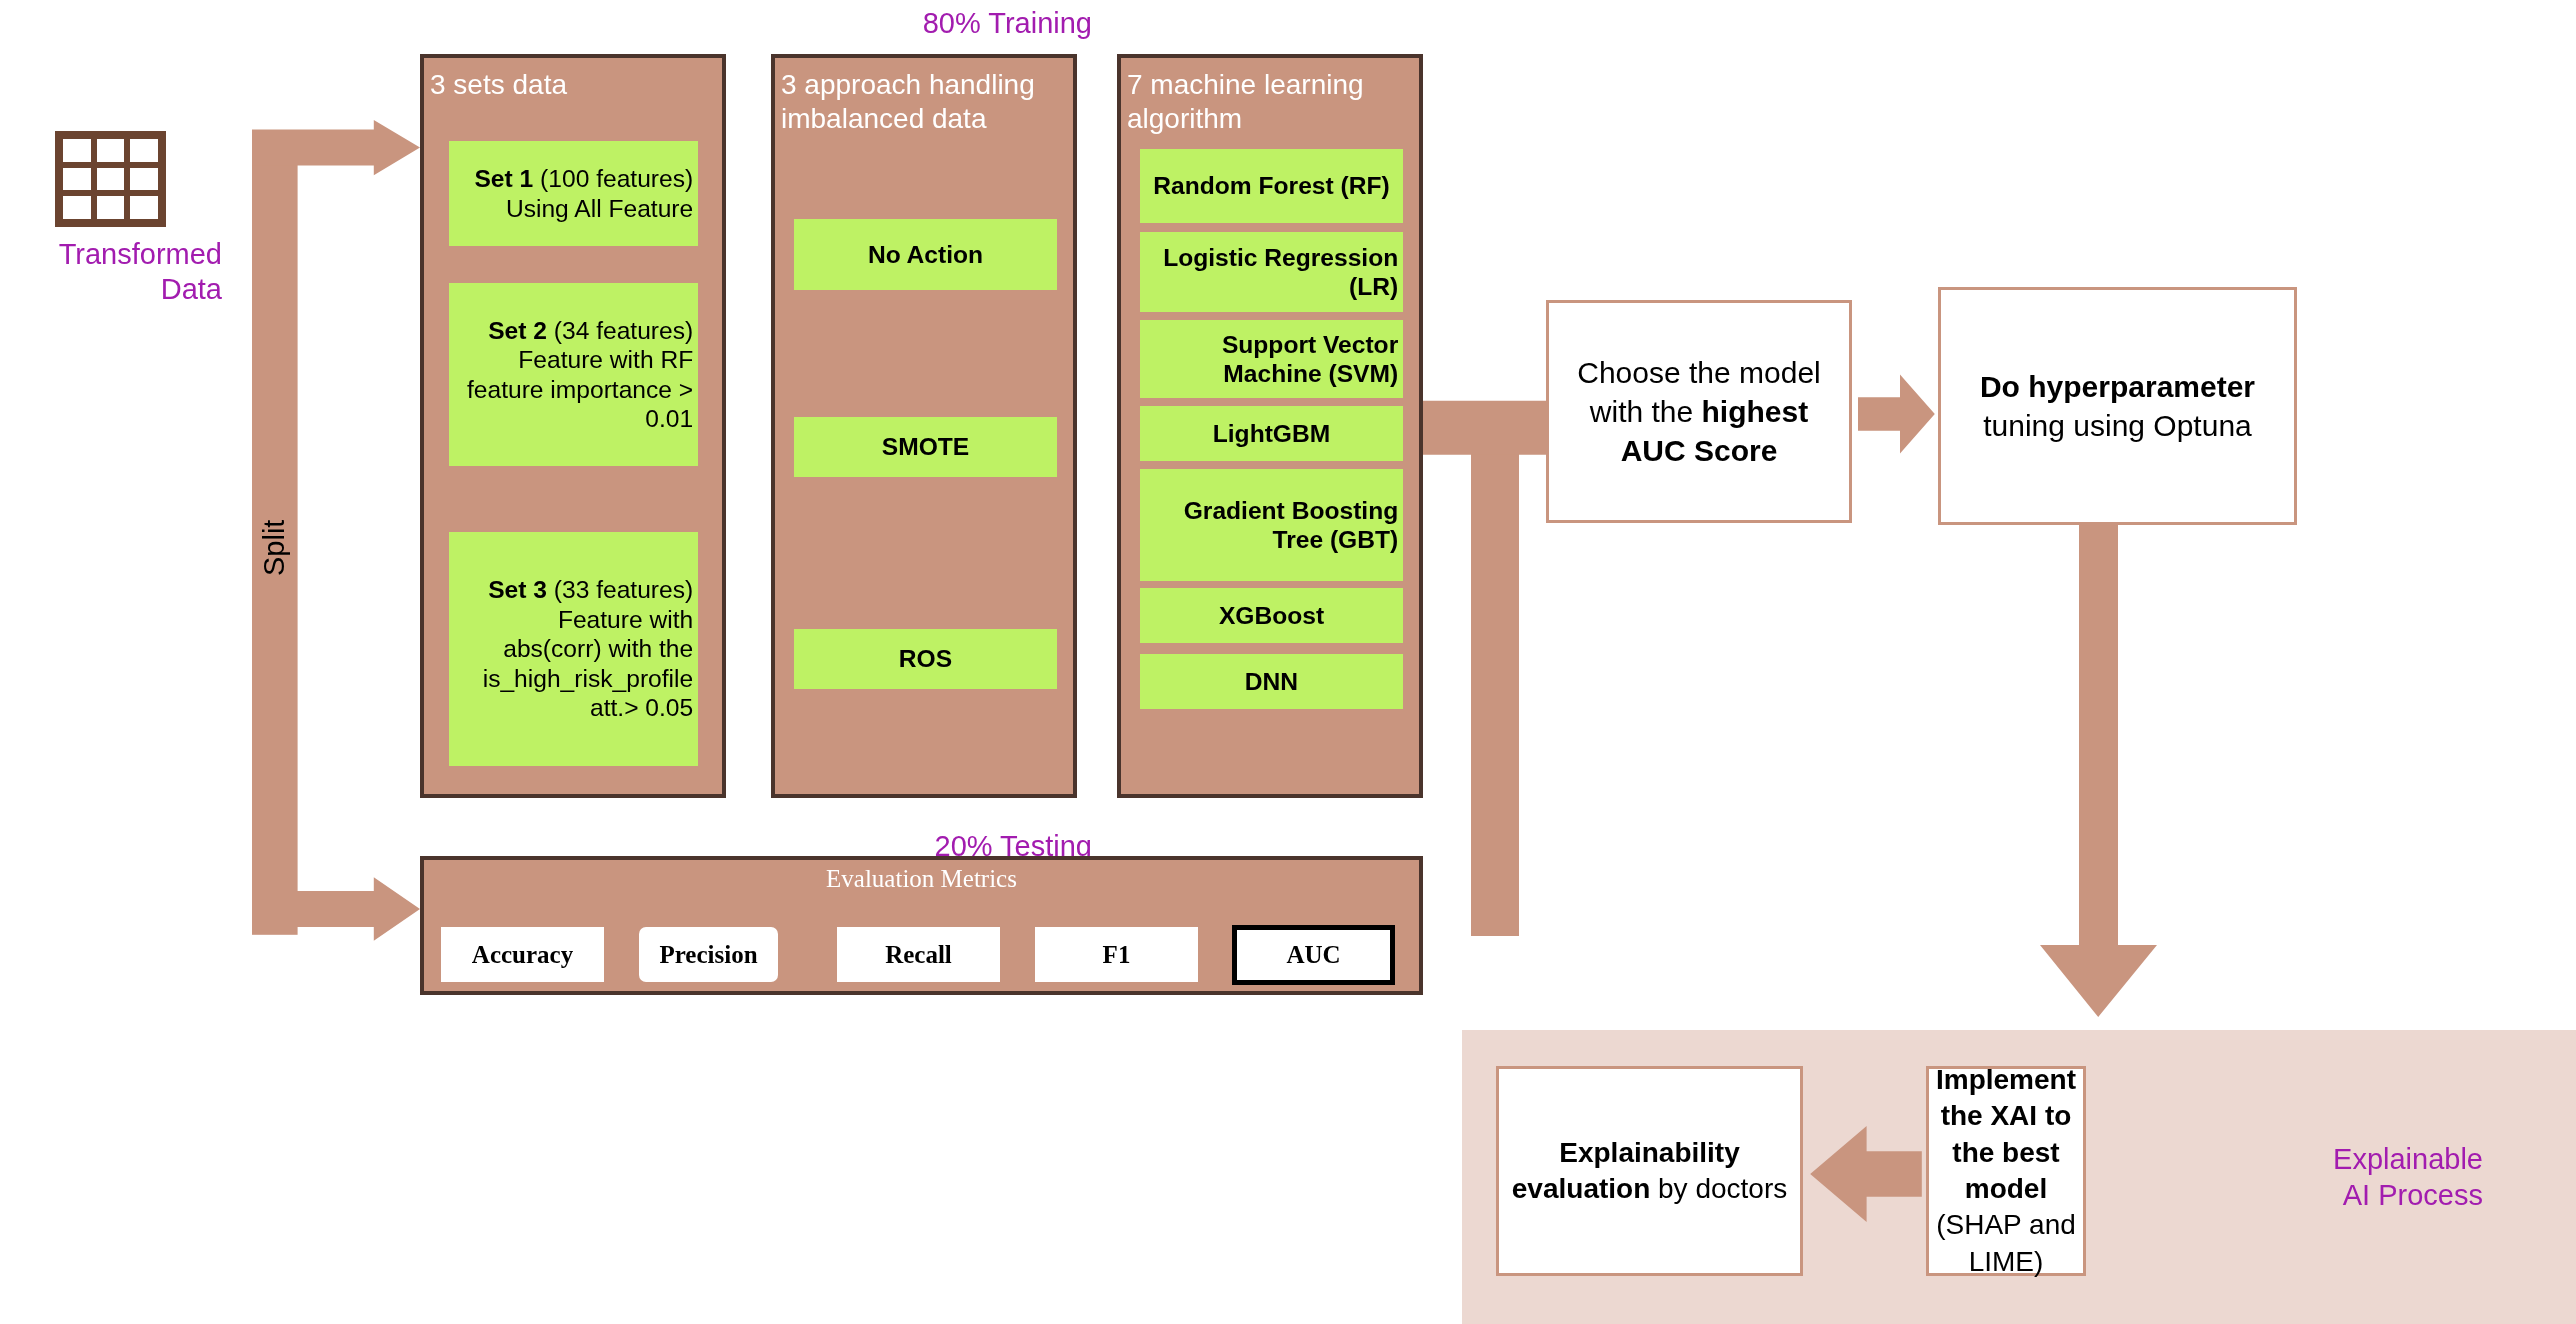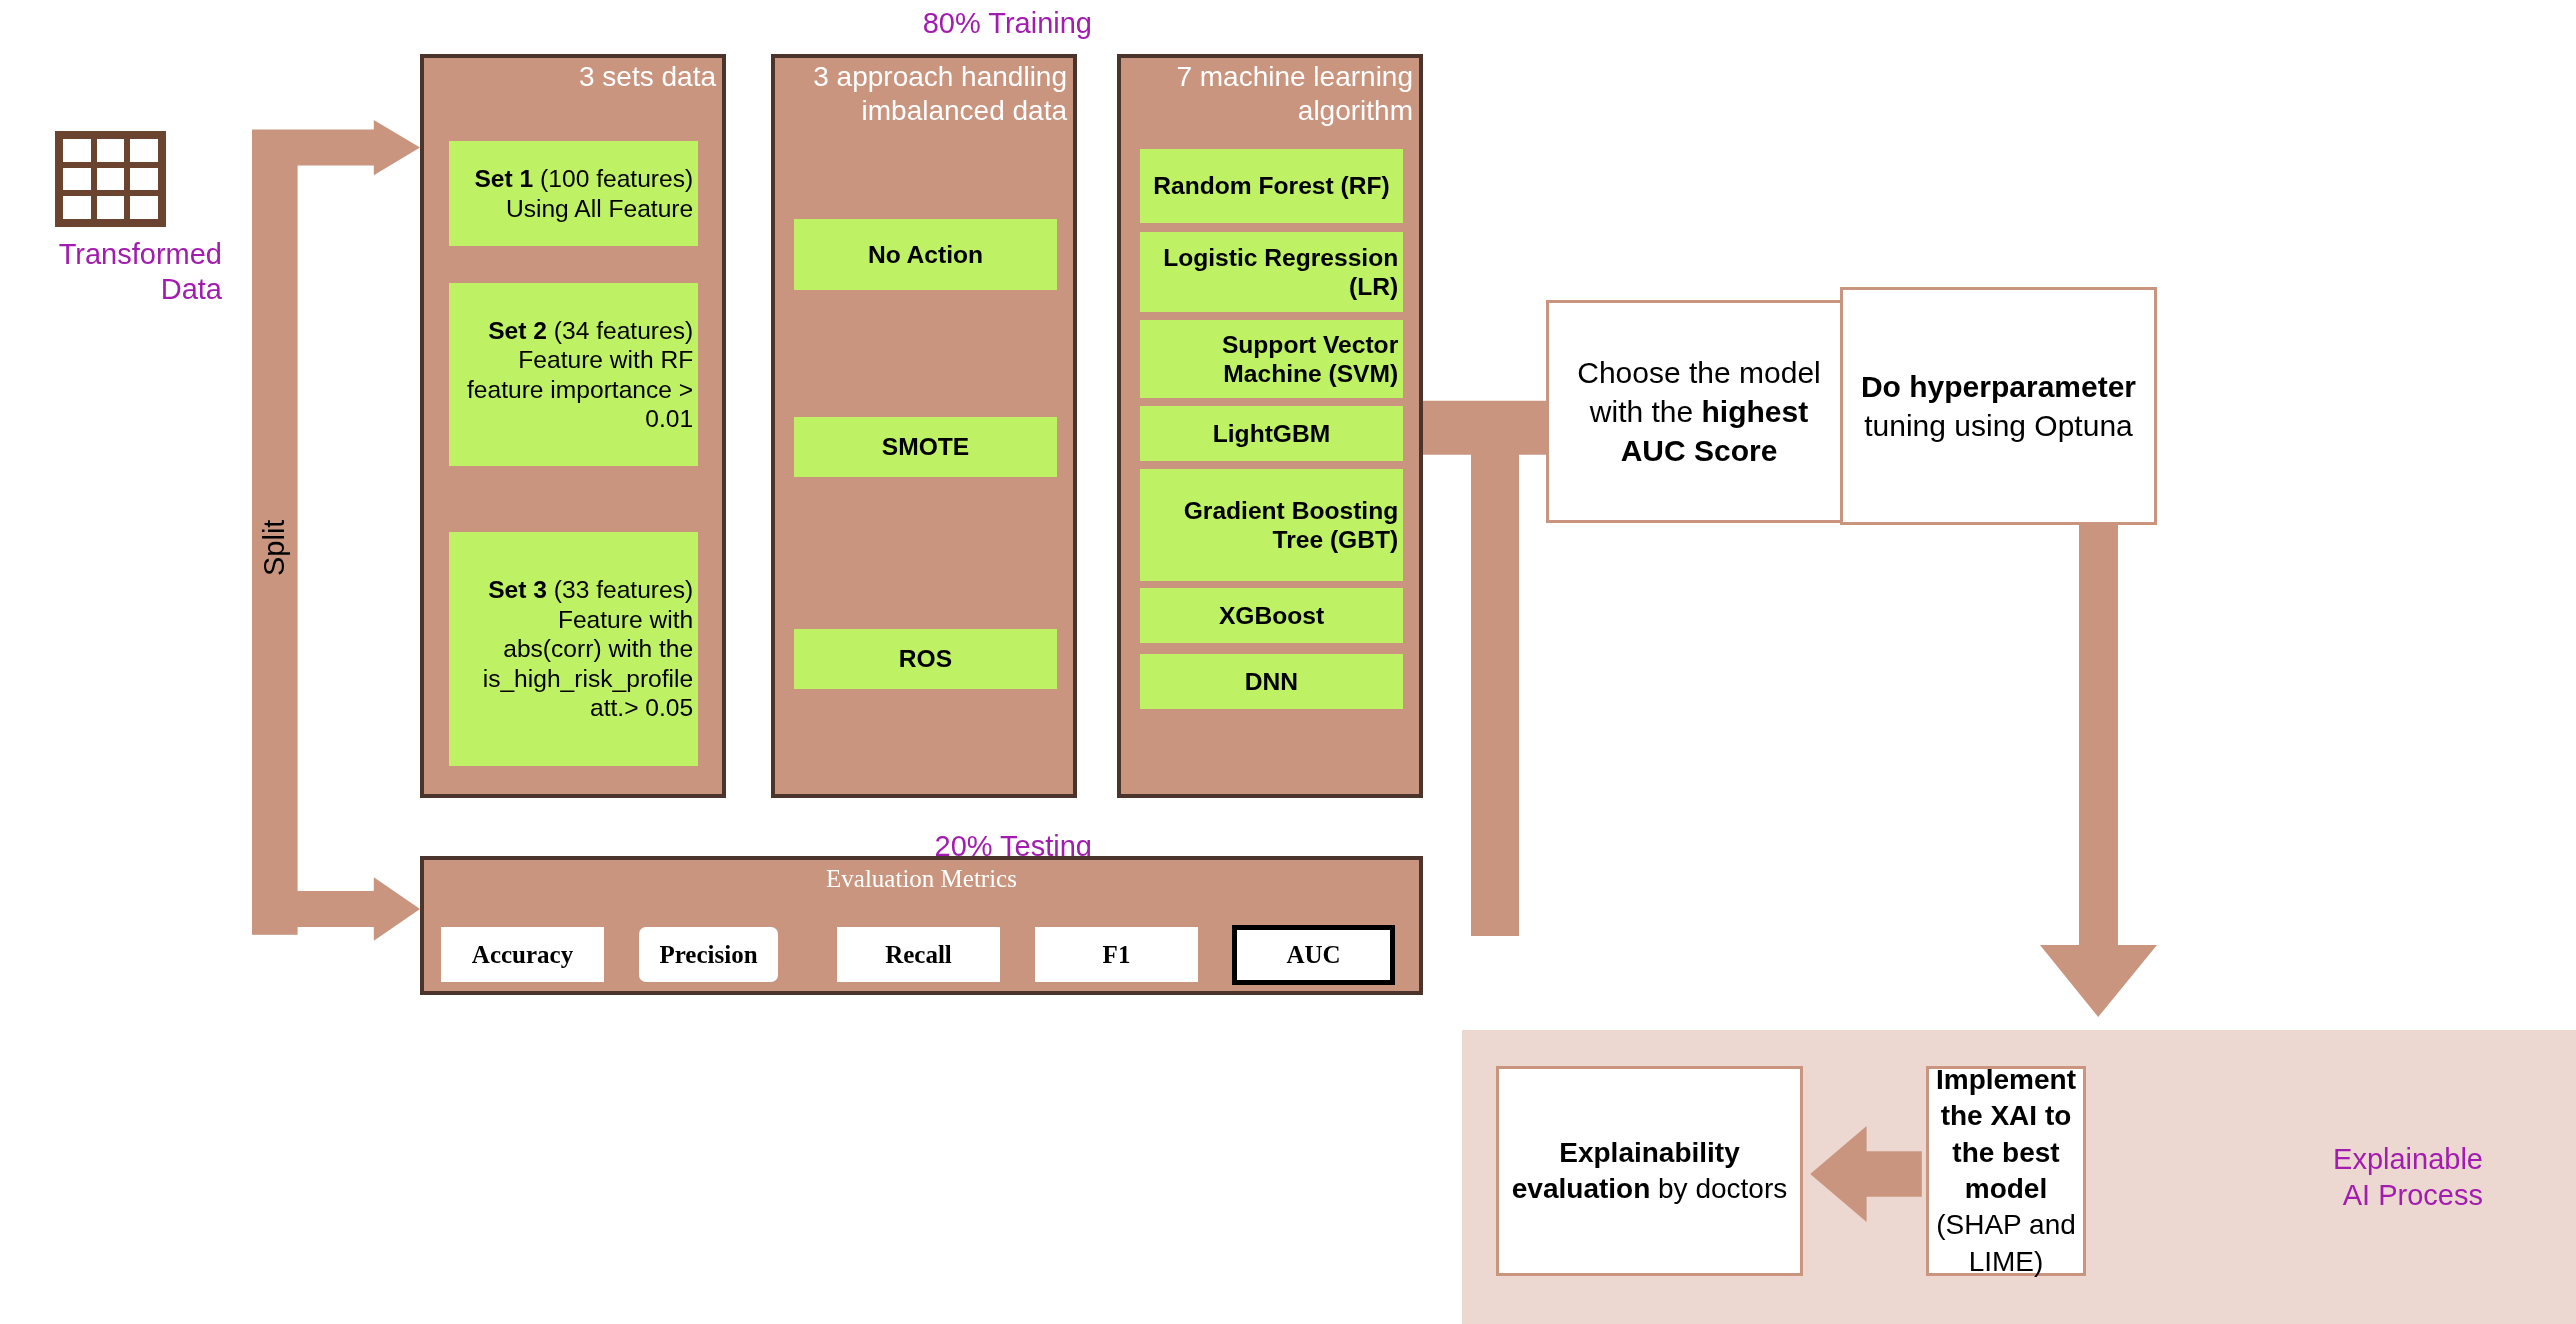--- a/index.html
+++ b/index.html
@@ -32,22 +32,22 @@
 
   
   .col {
     background: #c9957f;
     border: 4.2px solid #4a342c;
   }
   .col-title {
     color: #ffffff;
     font-size: 28px;
     line-height: 1.22;
-    text-align: right;
-    padding: 2px 6px 0 6px;
+    text-align: left;
+    padding: 10px 6px 0 6px;
   }
   .wbox {
     background: #bef264;
     color: #000;
     font-size: 24.6px;
     line-height: 1.20;
     text-align: right;
     display: flex; align-items: center; justify-content: center;
     padding: 2.4px 4.8px;
   }
@@ -196,21 +196,21 @@
   </svg>
 
   <div class="abs obox" style="left:1546px; top:300px; width:306px; height:223px;">
     <div><span>Choose the model with the </span><b>highest AUC Score</b></div>
   </div>
 
   <svg class="arrow" style="left:1858px; top:372px;" width="78" height="84" viewBox="0 0 130 140">
     <path class="afill" d="M0 42 L70 42 L70 4 L128 70 L70 136 L70 98 L0 98 Z"></path>
   </svg>
 
-  <div class="abs obox" style="left:1840px; top:287px; width:317px; height:238px;text-align:center;">
+  <div class="abs obox" style="left:1938px; top:287px; width:359px; height:238px;text-align:center;">
     <div><b>Do hyperparameter</b><span> tuning using Optuna</span></div>
   </div>
 
   <svg class="arrow" style="left:2037px; top:525px;" width="162" height="498" viewBox="0 0 270 830">
     <path class="afill" d="M70 0 L135 0 L135 700 L200 700 L102 820 L5 700 L70 700 Z"></path>
   </svg>
 
   <div class="abs xai-panel" style="left:1462px; top:1030px; width:1114px; height:294px;">
     <div class="abs plain-label" style="left:757px; top:111px; width:264px; line-height:1.25;">
       <span>Explainable</span><br><span>AI Process</span>

